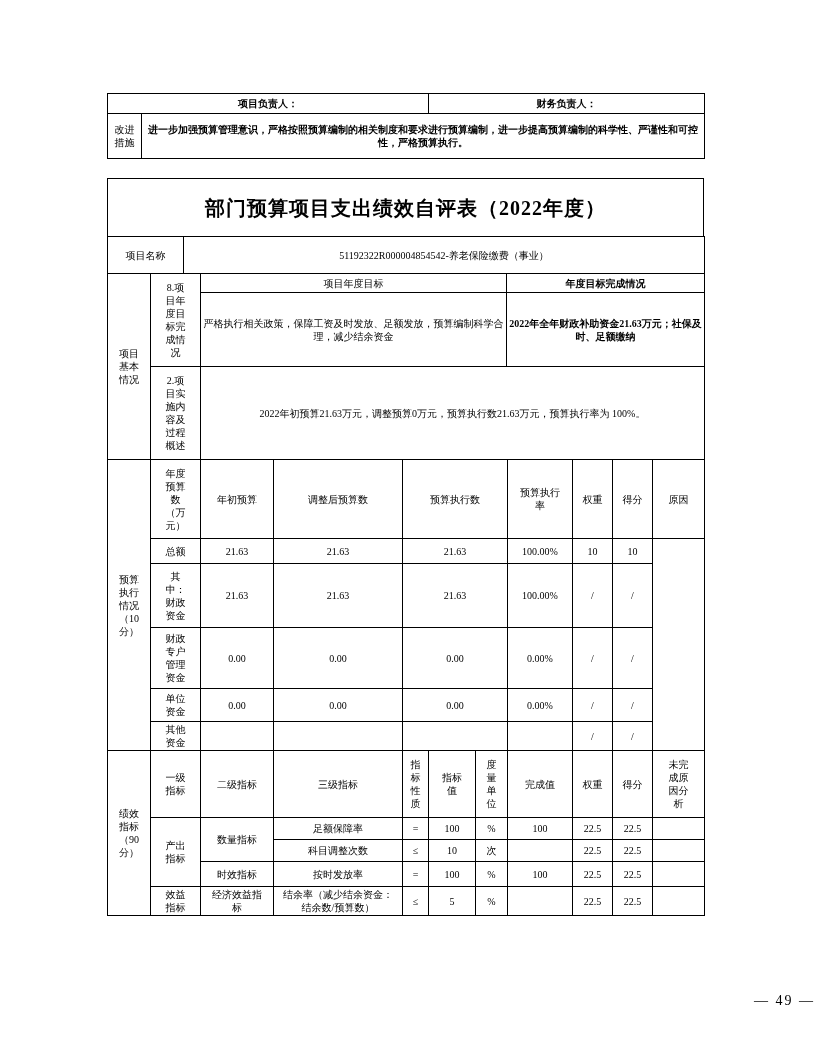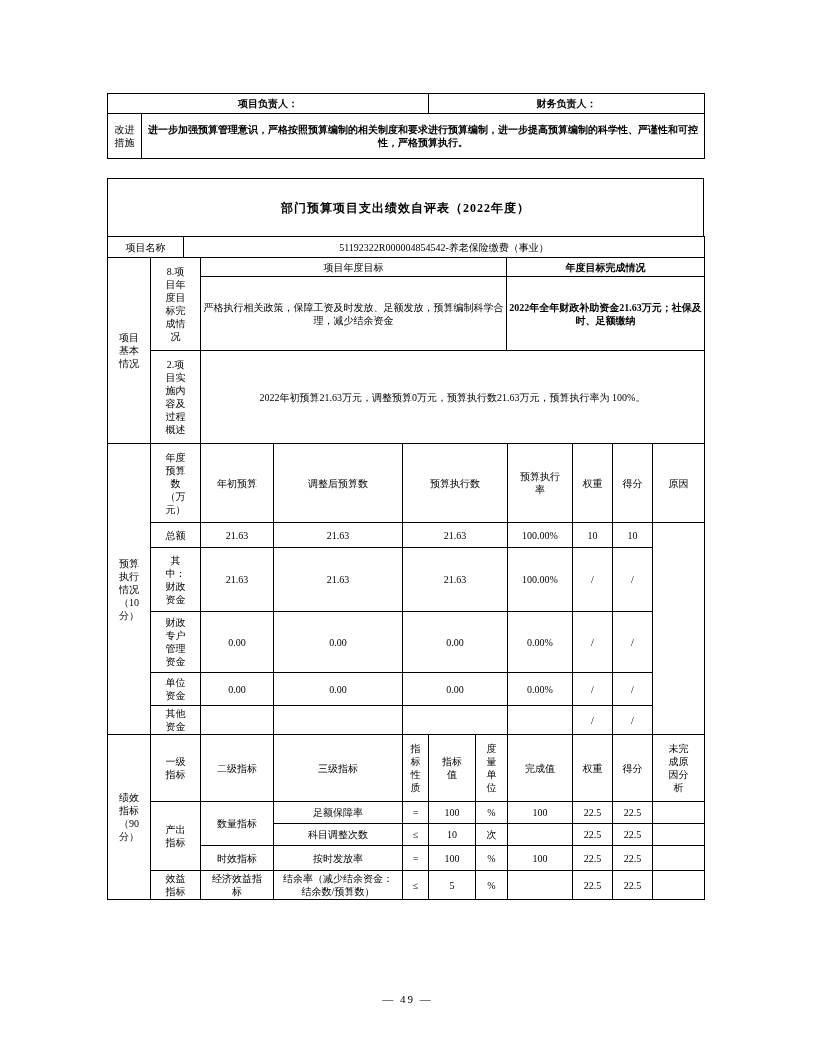--- a/index.html
+++ b/index.html
@@ -16,27 +16,27 @@
     font-size:10px; line-height:1.3; padding:1px 2px;
     white-space:pre-line; overflow:hidden;
     font-family:"Liberation Serif","DejaVu Serif",serif;
   }
   .b { font-weight:bold; }
   #tbl-top { position:absolute; top:93px; left:0; }
   #main { position:absolute; top:178px; left:0; width:597px; }
   #main-title {
     border:1px solid #000; border-bottom:none;
     height:58px; display:flex; align-items:center; justify-content:center;
-    font-size:12px; font-weight:bold; letter-spacing:1px;
+    font-size:20px; font-weight:bold; letter-spacing:1px;
   }
   #main table { margin-top:-1px; }
   .small { font-size:9.5px; }
   #page-num {
     position:absolute; top:993px; left:0; width:815px;
-    text-align:center; font-size:11px; letter-spacing:2px;
+    text-align:right; font-size:14px; letter-spacing:2px;
   }
 </style>
 </head>
 <body>
 
 <div class="sheet">
 
   <table class="tbl" id="tbl-top">
     <colgroup>
         <col style="width:34px">
@@ -61,21 +61,21 @@
     <div id="main-title">部门预算项目支出绩效自评表（2022年度）</div>
 
     <table class="tbl">
       <colgroup>
           <col style="width:76px">
           <col style="width:323px">
           <col style="width:67px">
           <col style="width:131px">
         </colgroup>
       <tbody>
-          <tr style="height:21px">
+          <tr style="height:37px">
         <td>项目名称</td>
         <td colspan="3">51192322R000004854542-养老保险缴费（事业）</td>
       </tr>
     </tbody>
       </table>
 
     <table class="tbl">
       <colgroup>
           <col style="width:43px">
           <col style="width:50px">

